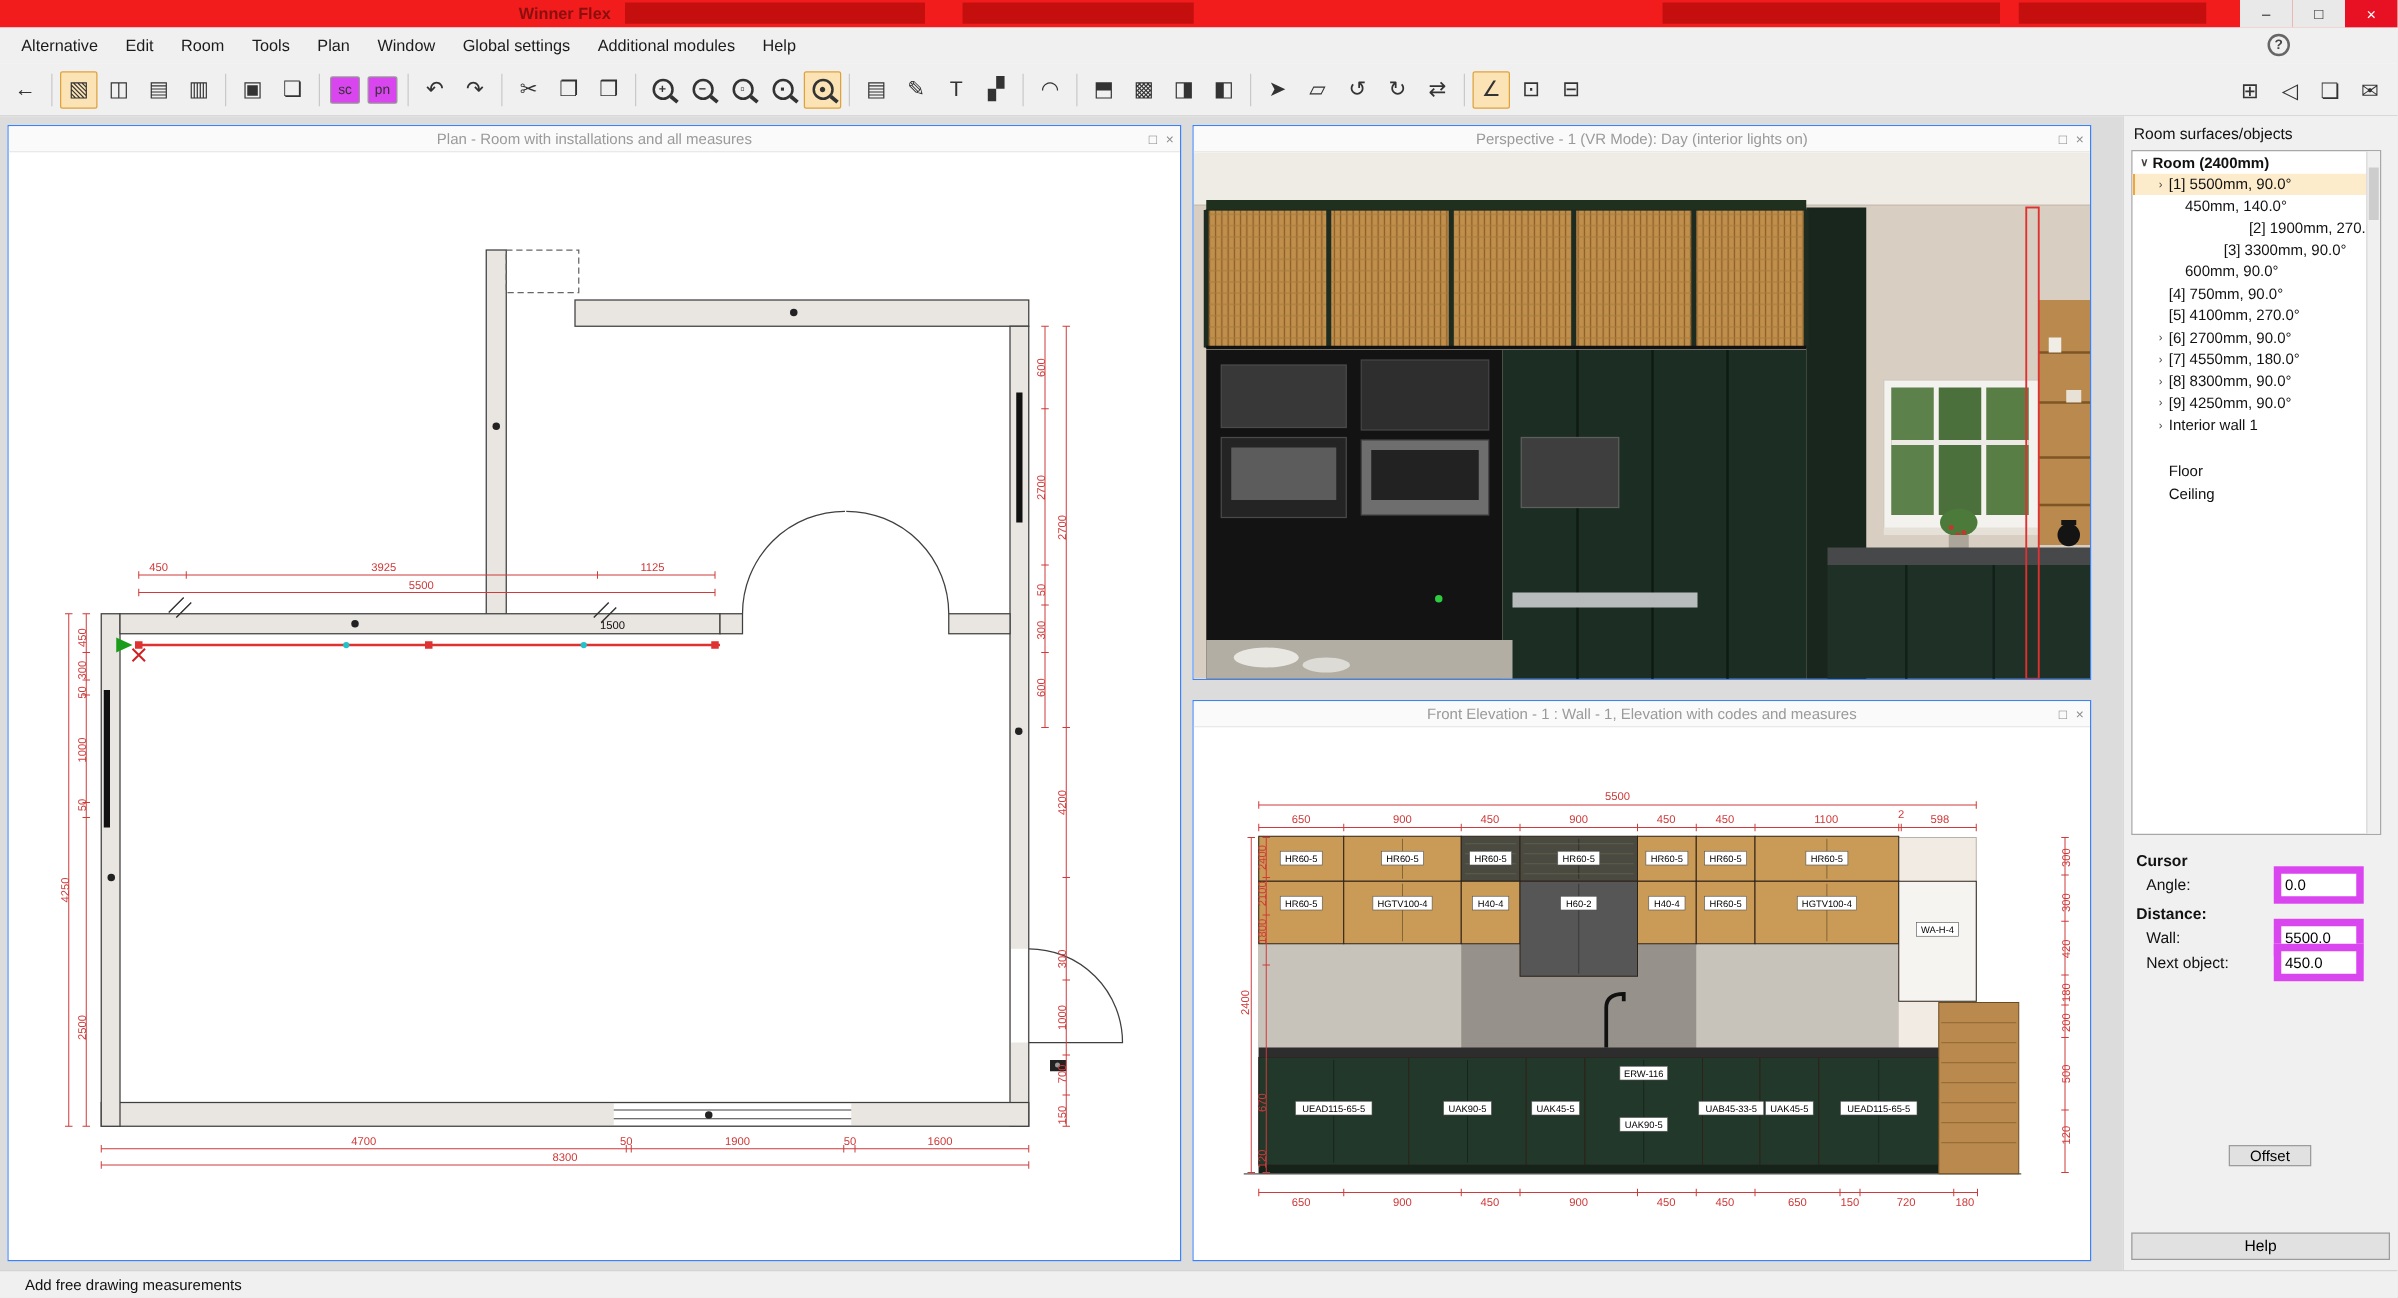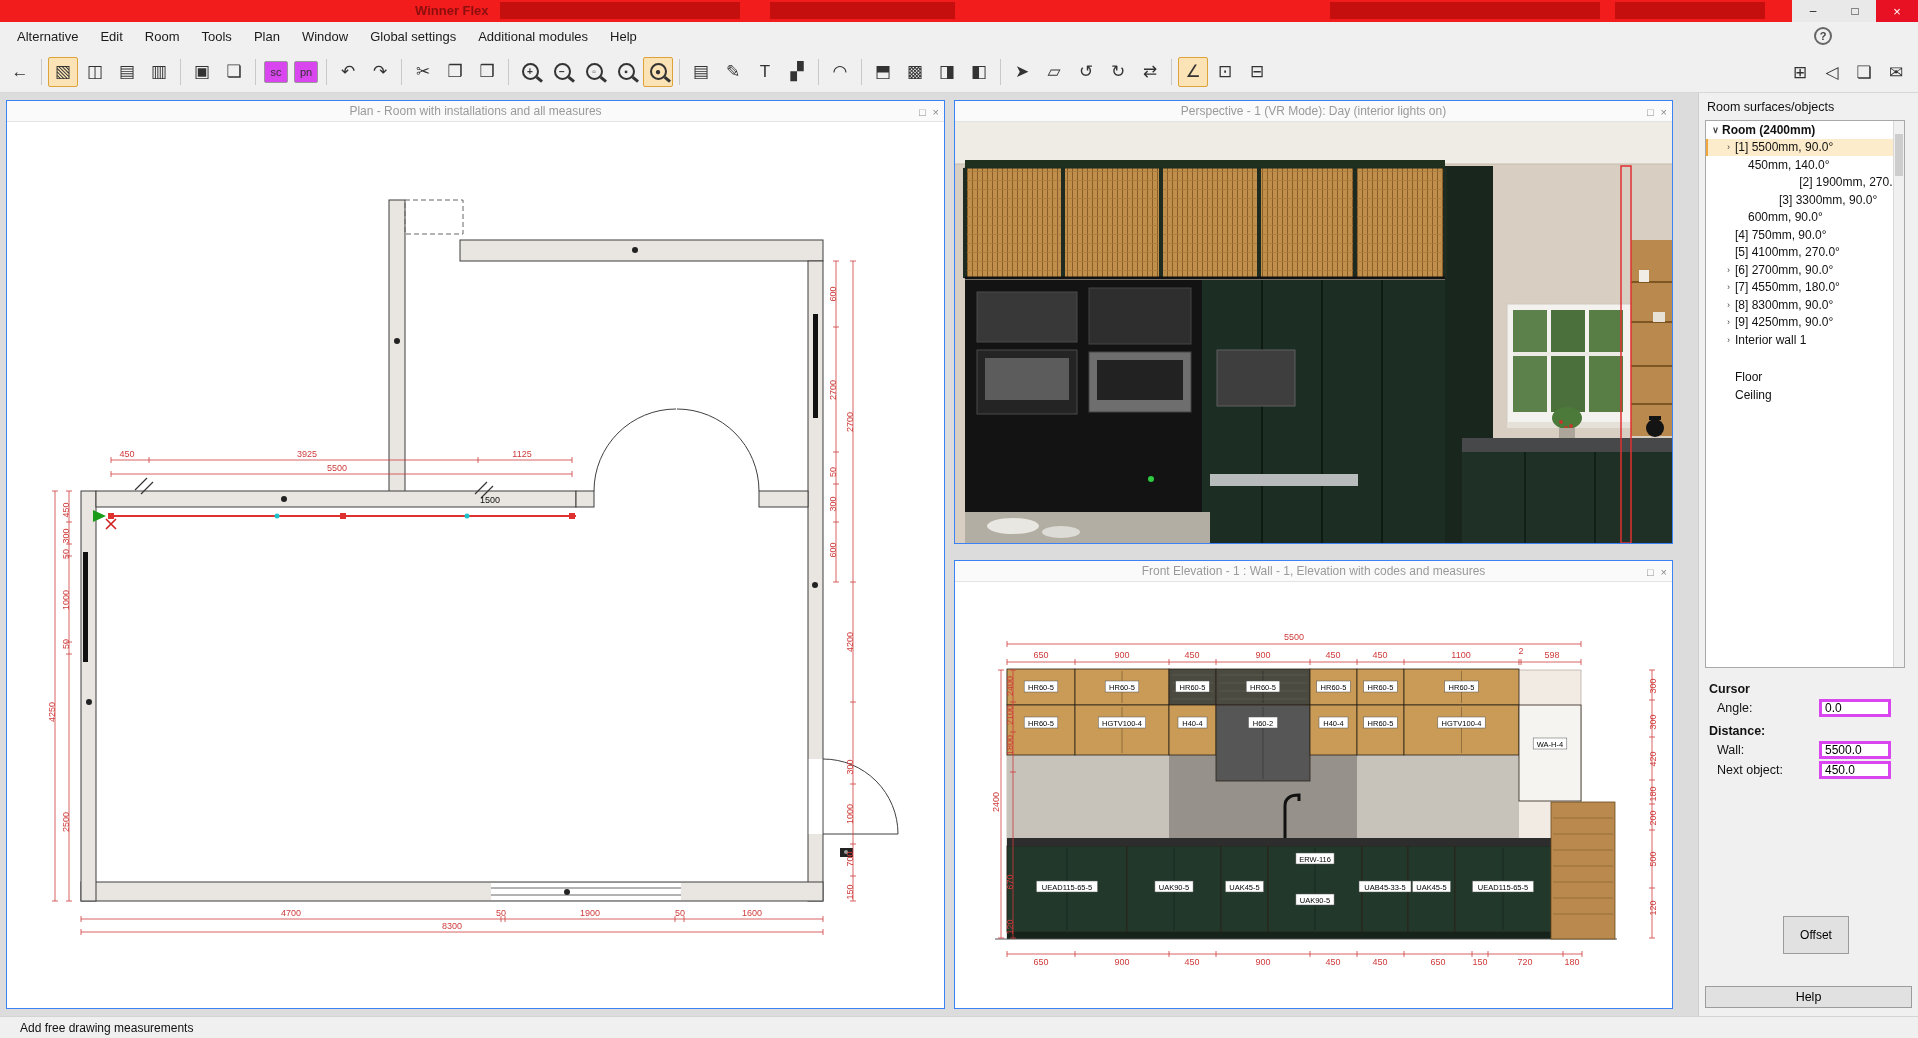--- a/index.html
+++ b/index.html
@@ -60,23 +60,23 @@
 .tree-scroll{position:absolute;right:0;top:0;width:11px;height:100%;background:#f0f0f0;border-left:1px solid #d9d9d9}
 .tree-thumb{position:absolute;top:13px;left:1px;width:8px;height:42px;background:#cdcdcd}
 .tree-row{display:flex;align-items:center;height:17.5px;font-size:12px;color:#111;white-space:nowrap;cursor:default}
 .tree-row.bold{font-weight:bold}
 .tree-row.sel{background:#fdeccb;box-shadow:inset 2px 0 0 #f0a63c}
 .expander{width:13px;font-size:9px;color:#444;text-align:center;flex:0 0 13px}
 .cursor-sec{position:absolute;left:0;top:585px;width:220px;font-size:12.5px;color:#111}
 .cs-title{font-weight: bold;padding:4px 10px 2px}
 .cs-row{display:flex;align-items:center;padding:3px 0 3px 18px;position:relative}
 .cs-row label{font-size:12.5px}
-.cs-row input{position:absolute;left:120px;width:72px;height:18px;border:3px solid #d946ef;font-size:12px;padding:1px 3px;font-family:"Liberation Sans",sans-serif}
+.cs-row input{position:absolute;left:120px;width:72px;height:30px;border:6px solid #d946ef;font-size:12px;padding:1px 3px;font-family:"Liberation Sans",sans-serif}
 .cs-sub{font-weight:bold;padding:6px 10px 2px}
-.offset-btn{position:absolute;left:84px;top:238px;width:66px;height:38px;background:#e1e1e1;border:1px solid #9c9c9c;font-size:12px;font-family:"Liberation Sans",sans-serif}
+.offset-btn{position:absolute;left:84px;top:238px;width:66px;height:17px;background:#e1e1e1;border:1px solid #9c9c9c;font-size:12px;font-family:"Liberation Sans",sans-serif}
 .help-btn{position:absolute;left:6px;bottom:8px;width:207px;height:22px;background:#e1e1e1;border:1px solid #9c9c9c;font-size:12.5px;font-family:"Liberation Sans",sans-serif}
 
 
 .statusbar{position:absolute;left:0;right:0;top:1016px;height:22px;background:#f0f0f0;border-top:1px solid #d4d4d4;display:flex;align-items:center;padding-left:20px;font-size:12px;color:#111}
 </style>
 </head>
 <body>
 
 <div class="titlebar">
   <span class="tb-title">Winner Flex</span>

